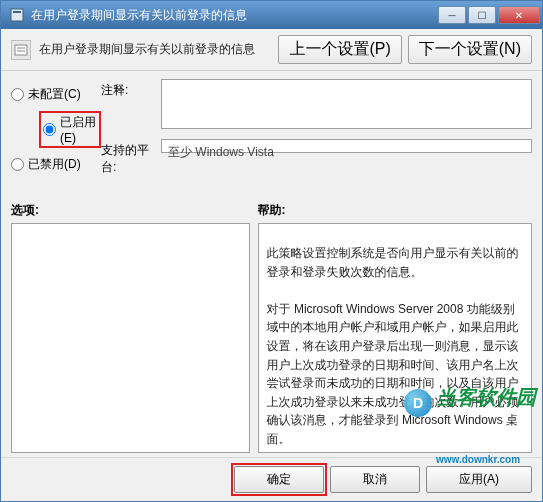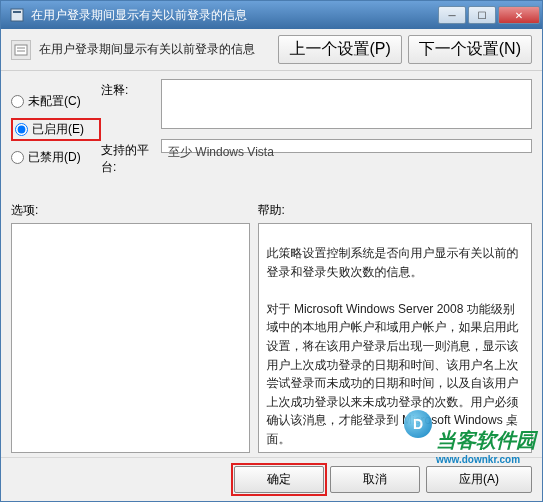--- a/index.html
+++ b/index.html
@@ -13,30 +13,30 @@
 .win-btn.close { background: linear-gradient(#e89090,#c83838); color: #fff; width: 42px; }
 .header-row { display: flex; align-items: center; padding: 6px 10px; background: #f0f0f0; border-bottom: 1px solid #d0d0d0; }
 .header-row .hicon { width: 20px; height: 20px; margin-right: 8px; display: inline-flex; align-items: center; justify-content: center; background: #e8e8e8; border: 1px solid #c0c0c0; }
 .header-row .hlabel { flex: 1; font-size: 12px; color: #222; }
 .nav-btn { padding: 3px 10px; border: 1px solid #a0a0a0; background: linear-gradient(#fdfdfd,#e8e8e8); margin-left: 6px; font-size: 16px; cursor: pointer; border-radius: 2px; }
 .body-area { flex: 1; display: flex; flex-direction: column; padding: 8px 10px 4px; background: #f0f0f0; overflow: hidden; }
 .config-row { display: flex; align-items: center; margin-bottom: 6px; }
 .radio-col { width: 90px; padding-top: 2px; }
 .radio-col label { display: flex; align-items: center; margin-bottom: 8px; font-size: 12px; cursor: pointer; }
 .radio-col input { margin-right: 4px; }
-.hl { border: 2px solid #e02020; padding: 1px 2px; display: inline-flex; align-items: center; }
+.hl { border: 2px solid #e02020; padding: 1px 2px; display: inline-flex; align-items: center; margin-left: 28px; }
 .right-col { flex: 1; }
 .field-row { display: flex; margin-bottom: 10px; }
 .field-label { width: 60px; padding-top: 3px; font-size: 12px; }
 .comment-box { flex: 1; height: 50px; border: 1px solid #a0a0a0; background: #fff; padding: 2px; font-family: inherit; font-size: 12px; resize: none; }
 .platform-box { flex: 1; height: 14px; border: 1px solid #a0a0a0; background: #fff; padding: 4px 6px; font-size: 12px; color: #444; }
 .lower { flex: 1; display: flex; gap: 8px; margin-top: 10px; overflow: hidden; }
 .lower-col { flex: 1; display: flex; flex-direction: column; overflow: hidden; }
 .lower-col.help { flex: 1.15; justify-content: space-between; }
-.lower-label { font-size: 12px; margin-bottom: 4px; }
+.lower-label { font-size: 12px; margin-bottom: 4px; font-weight: bold; }
 .lower-box { flex: 1; border: 1px solid #a0a0a0; background: #fff; padding: 20px 8px; font-size: 12px; line-height: 1.55; color: #222; overflow-y: auto; white-space: pre-wrap; }
 .footer { display: flex; justify-content: flex-end; padding: 8px 10px; gap: 6px; background: #f0f0f0; border-top: 1px solid #d8d8d8; }
 .btn { padding: 4px 32px; border: 1px solid #888; background: linear-gradient(#fdfdfd,#e4e4e4); font-size: 12px; cursor: pointer; border-radius: 2px; }
 .btn-hl { position: relative; }
 .btn-hl::after { content:""; position:absolute; inset:-3px; border:2px solid #e02020; pointer-events:none; }
 .watermark { position: absolute; right: 6px; bottom: 36px; display: flex; align-items: center; gap: 4px; opacity: 0.95; pointer-events: none; }
 .wm-circle { width: 28px; height: 28px; border-radius: 50%; background: radial-gradient(circle at 35% 35%, #7fd0f0, #0a7fc0); display:flex; align-items:center; justify-content:center; color:#fff; font-weight:bold; font-size:14px; }
 .wm-text { color: #0a8f3c; font-weight: bold; font-size: 20px; font-style: italic; margin-top: 44px; }
 </style>
 </head>
@@ -122,16 +122,16 @@
       <button class="btn">确定</button>
     </span>
     <button class="btn">取消</button>
     <button class="btn">应用(A)</button>
   </div>
 
   <div class="watermark">
     <div class="wm-circle">D</div>
     <div>
       <div class="wm-text">当客软件园</div>
-      <div style="font-size:10px;color:#0a7fc0;font-weight:bold;">www.downkr.com</div>
+      <div style="font-size:10px;color:#0a7fc0;font-weight:bold;margin-top:43px;">www.downkr.com</div>
     </div>
   </div>
 </div>
 
 </body></html>

